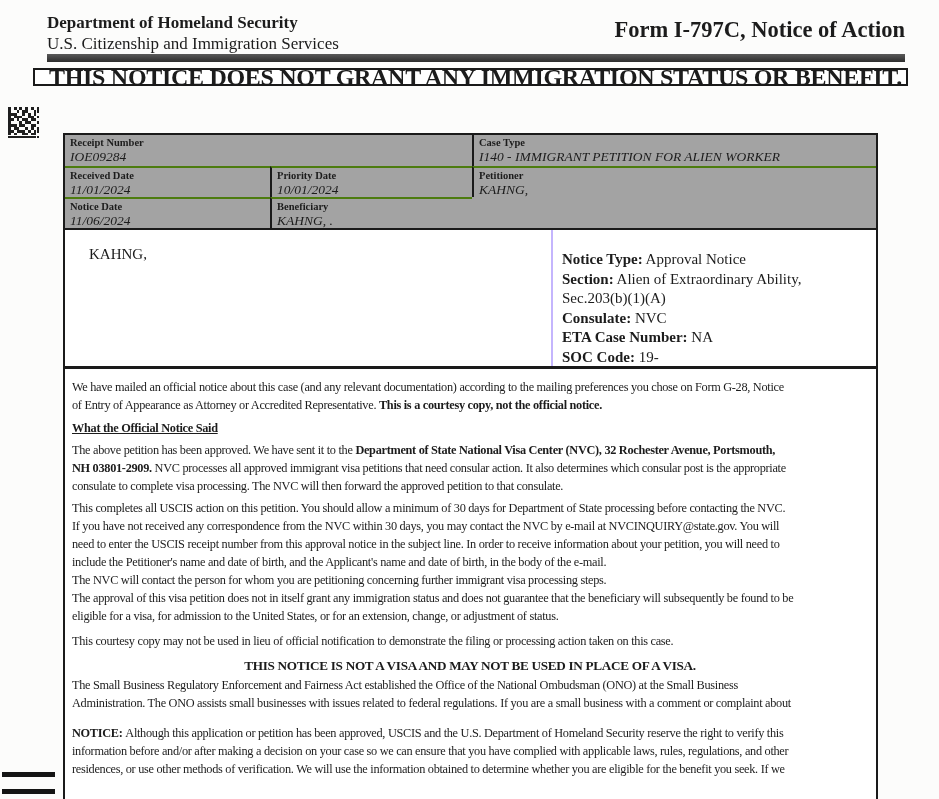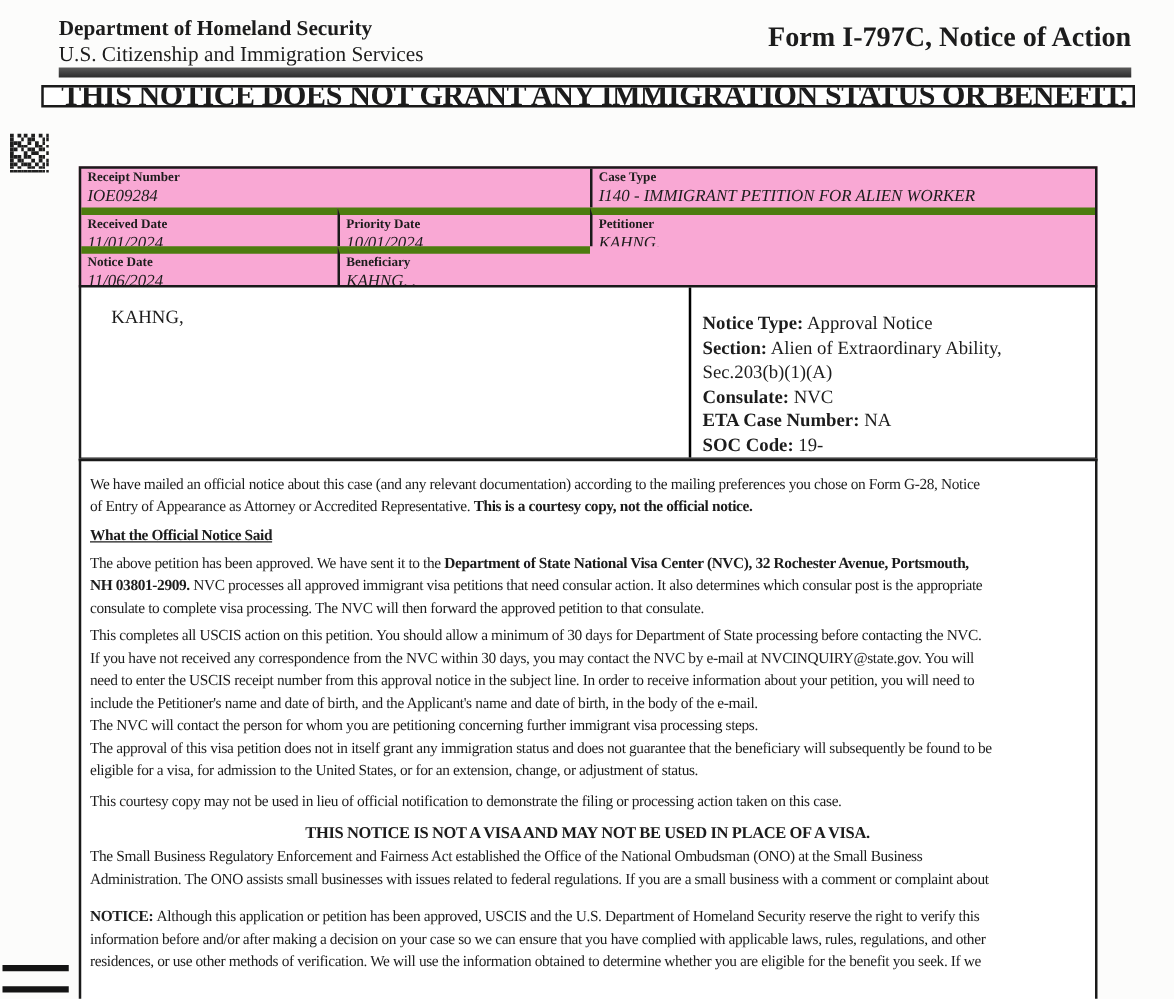--- a/index.html
+++ b/index.html
@@ -25,34 +25,34 @@
             box-sizing:border-box; border:2px solid #1a1a1a; background:#fff;
             display:flex; align-items:center; padding-left:14px;
             font-weight:bold; font-size:24px; letter-spacing:-0.3px;
             white-space:nowrap; overflow:hidden; }
 
   
   .barcode { position:absolute; left:8px; top:107px; width:32px; height:32px; }
 
   
   .case-table { position:absolute; left:63px; top:133px; width:815px; box-sizing:border-box;
-                border:2px solid #1a1a1a; background:#f9a8d4;
+                border:2px solid #1a1a1a; background:#a3a3a3;
                 display:grid; grid-template-columns:205px 202px 1fr; grid-auto-rows:31px; }
   .cell { box-sizing:border-box; padding:1px 0 0 5px; overflow:hidden; }
-  .cell.bt { border-top:6px solid #4d7c0f; }
+  .cell.bt { border-top:2px solid #4d7c0f; }
   .cell.bl { border-left:2px solid #1a1a1a; }
   .cell .lbl { display:block; font-size:10.5px; font-weight:bold; line-height:13px; white-space:nowrap; }
   .cell .val { display:block; font-size:13.5px; line-height:15px; white-space:nowrap;font-style:italic; }
   .span2 { grid-column:1 / 3; }
 
   
   .address-box { position:absolute; left:63px; top:228px; width:815px; height:140px;
                  box-sizing:border-box; border:2px solid #1a1a1a; background:#fff; display:flex; }
   .addr-left { flex:1; padding:16px 0 0 24px; font-size:15px; }
-  .addr-right { width:325px; box-sizing:border-box; border-left:2px solid #000000; padding:20px 0 0 9px; }
+  .addr-right { width:325px; box-sizing:border-box; border-left:2px solid #c4b5fd; padding:20px 0 0 9px; }
   .addr-right .nline { font-size:15px; line-height:19.5px; white-space:pre; }
 
   
   .body-box { position:absolute; left:63px; top:367px; width:815px; height:432px;
               box-sizing:border-box; border:2px solid #1a1a1a; border-bottom:none;
               background:#fff; padding:9px 8px 0 7px; overflow:hidden; }
   .line { white-space:pre; font-size:12.3px; line-height:18px; letter-spacing:-0.3px; }
   .block.b0 { margin-bottom:5px; }
   .block.b1 { margin-bottom:4px; }
   .block.b2 { margin-bottom:4px; }

